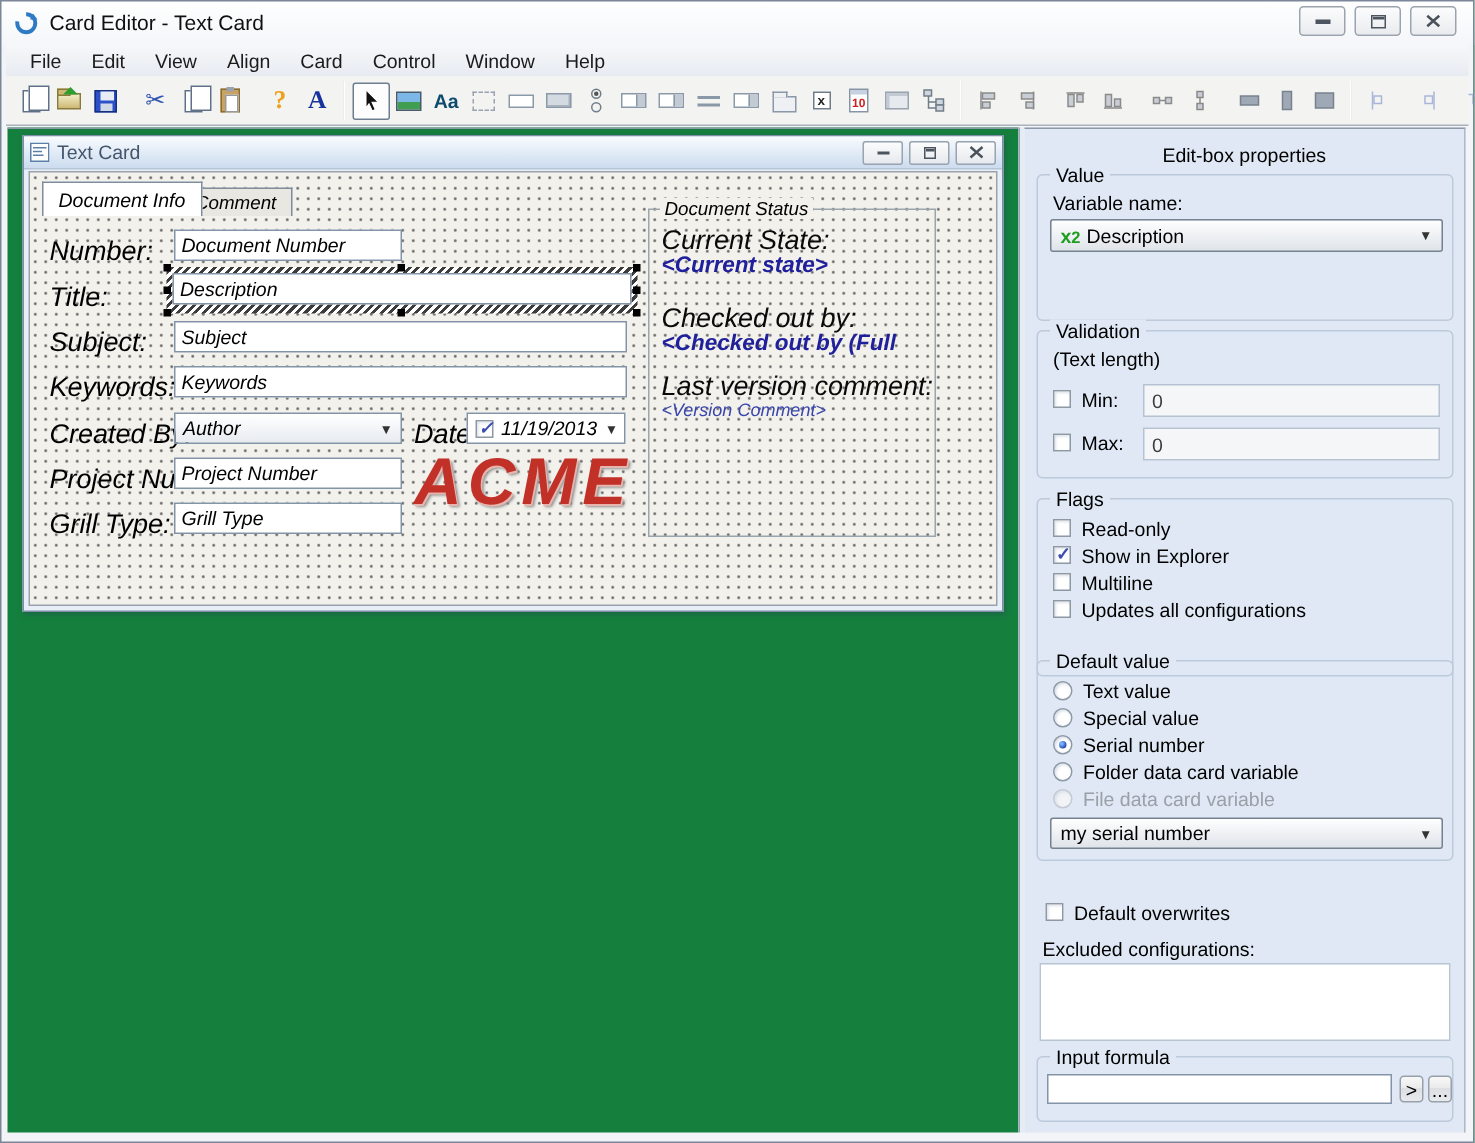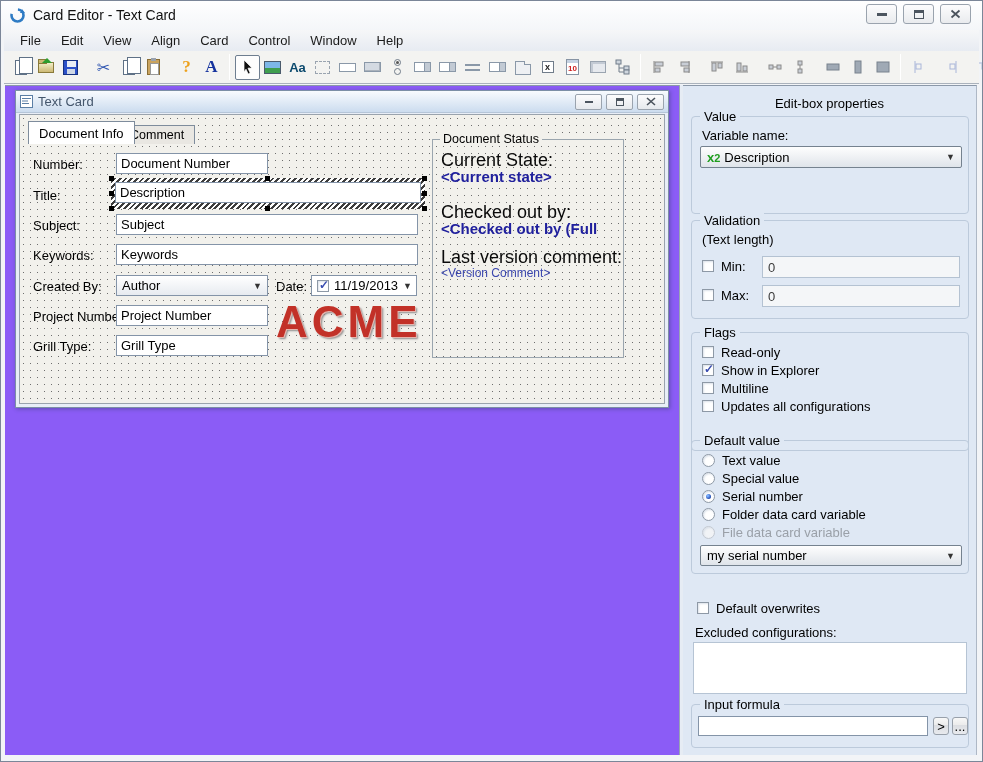--- a/index.html
+++ b/index.html
@@ -66,47 +66,47 @@
   .ic-tab::before { content:""; position:absolute; left:-1px; top:-4px; width:8px; height:3px; background:#eef0f3; border:1px solid #8a98a8; border-bottom:none; }
   .ic-checkx { width:12px; height:12px; border:1px solid #707c8a; background:#fff; font-size:9px; font-weight:bold; color:#222; display:flex; align-items:center; justify-content:center; }
   .ic-date { width:13px; height:16px; background:#fff; border:1px solid #8794a4; display:flex; align-items:center; justify-content:center;
     font-size:8px; font-weight:bold; color:#c22; box-shadow:inset 0 3px 0 #c6d2e2; padding-top:2px; }
   .ic-fr { width:16px; height:12px; border:1px solid #9aa4b0; background:#e6e9ee; box-shadow:inset 2px 2px 0 #c3cad4; }
   svg.gray { stroke:#8a8a8a; fill:#c9ced6; }
   svg.anchor { stroke:#a9b6d9; fill:none; }
 
   
   .mdi { position:absolute; left:5px; top:85px; width:674px; height:670px;
-    background:#8b5cf6; border-top:1px solid #8b98a8; }
+    background:#15803d; border-top:1px solid #8b98a8; }
   .splitter { position:absolute; left:679px; top:85px; width:4px; height:670px; background:#e6ecf4; border-left:1px solid #97a4b4; }
   .panel { position:absolute; left:683px; top:85px; width:294px; height:670px;
     background:#dfe8f4; border-top:1px solid #8b98a8; border-right:1px solid #aeb8c6; font-size:13px; }
 
   
   .cardwin { position:absolute; left:10px; top:4px; width:654px; height:318px;
     background:#e8eef7; border:1px solid #7c8fa6; box-shadow:1px 1px 4px rgba(40,60,90,.45); }
   .cardtitle { height:22px; background:linear-gradient(#f8fbfe,#ccdcef); display:flex; align-items:center;
     padding:0 4px; font-size:13px; color:#44566c; border-bottom:1px solid #b5c5d8; }
   .cardtitle .ct-text { margin-left:5px; }
   .cw-btns { margin-left:auto; display:flex; gap:4px; }
   .cw-btn { width:27px; height:16px; border:1px solid #9aa3ae; border-radius:2px;
     background:linear-gradient(#fcfcfd,#e6e9ed); display:flex; align-items:center; justify-content:center; }
   .cw-btn .g-min { width:8px; height:2px; }
   .cw-btn .g-restore { width:8px; height:8px; box-shadow:inset 0 2px 0 #4c555f; }
   .cardbody { position:absolute; left:3px; right:3px; top:23px; bottom:3px;
     background-color:#f2f1ec;
     background-image:radial-gradient(circle, #6e6e6e 0.8px, transparent 1px);
-    background-size:7px 7px; border:1px solid #9aa3ad; }
+    background-size:7px 7px; border:1px solid #9aa3ad;font-style:italic; }
 
   .tab { position:absolute; font-size:13px; display:flex; align-items:center; padding:0 10px;
     border:1px solid #7e8c9c; border-bottom:none; }
   .tab.active { left:8px; top:6px; height:23px; background:#fff; z-index:2; }
   .tab.inactive { left:99px; top:10px; height:19px; background:#e9e7e2; font-size:12.5px; z-index:1; }
 
-  .flabel { position:absolute; font-size:13px; color:#000; white-space:nowrap; }
+  .flabel { position:absolute; font-size:18px; color:#000; white-space:nowrap; }
   .ebox { position:absolute; height:21px; background:#fff; border:1px solid #8494a8;
     font-size:13px; display:flex; align-items:center; padding-left:4px; white-space:nowrap; overflow:hidden; }
   .fcombo { position:absolute; height:21px; background:linear-gradient(#ffffff,#e7ebf0);
     border:1px solid #8494a8; font-size:13px; display:flex; align-items:center; padding:0 5px; }
   .fcombo .arrow, .datebox .arrow, .pcombo .arrow { margin-left:auto; font-size:9px; color:#333; }
   .datebox { position:absolute; height:21px; background:#fff; border:1px solid #8494a8;
     font-size:13px; display:flex; align-items:center; gap:5px; padding:0 5px; }
   .cbx { width:12px; height:12px; background:#fff; border:1px solid #8e99a6; position:relative; flex:none;
     box-shadow:inset 1px 1px 2px #dce2ea; }
   .cbx.checked::after { content:"\2713"; position:absolute; left:1px; top:-3px; font-size:12px; font-weight:bold; color:#3a4db0; }

